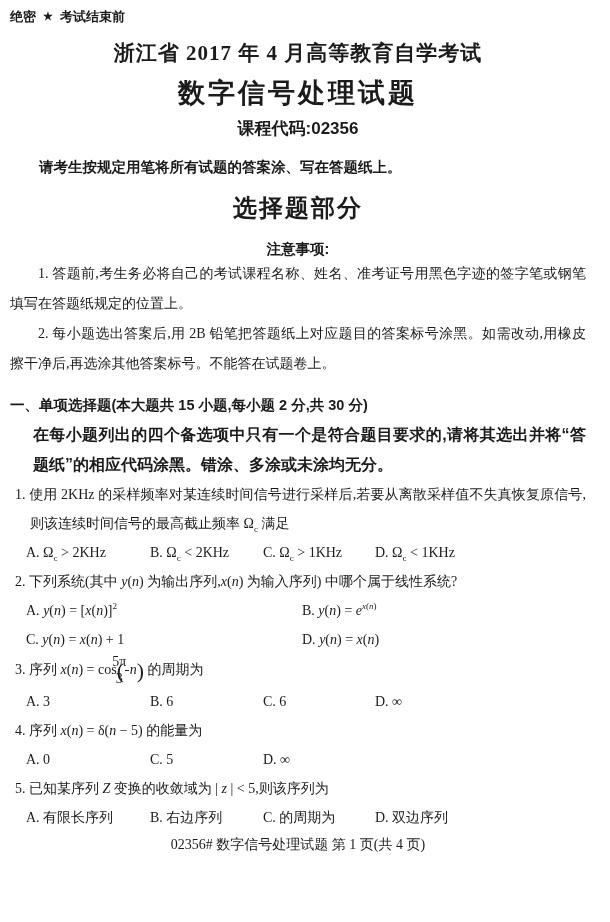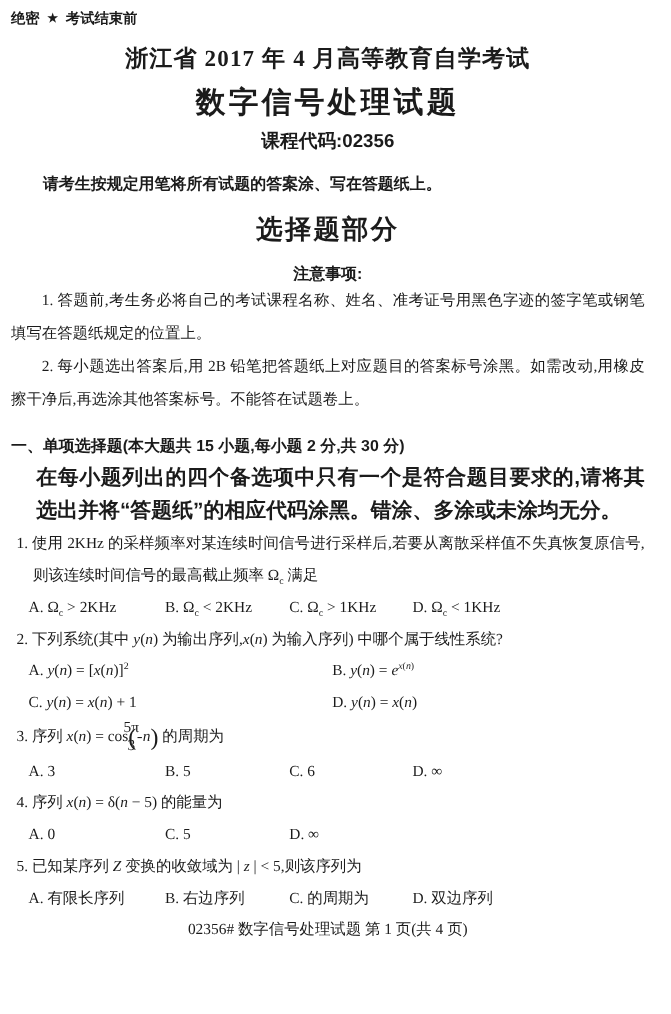--- a/index.html
+++ b/index.html
@@ -59,21 +59,21 @@
     margin: 0; text-indent: 2em;
     line-height: 30px; text-align: justify;
   }
   .part-heading {
     font-family: "Liberation Sans", sans-serif;
     font-weight: bold; font-size: 14.5px;
     margin-top: 17px;
   }
   .part-instruction {
     font-family: "Liberation Sans", sans-serif;
-    font-weight: bold; font-size: 19px;
+    font-weight: bold; font-size: 16px;
     margin: 5px 0 0 23px; line-height: 30px; text-align: justify;
   }
 
   .question { margin: 0; }
   .stem {
     line-height: 29px;
     margin-left: 20px; text-indent: -15px;
     text-align: justify;
   }
   .options {
@@ -149,21 +149,21 @@
       <span class="opt">B. <i>y</i>(<i>n</i>) = <i>e</i><sup><i>x</i>(<i>n</i>)</sup></span>
       <span class="opt">C. <i>y</i>(<i>n</i>) = <i>x</i>(<i>n</i>) + 1</span>
       <span class="opt">D. <i>y</i>(<i>n</i>) = <i>x</i>(<i>n</i>)</span>
     </div>
   </div>
 
   <div class="question">
     <div class="stem">3. 序列 <i>x</i>(<i>n</i>) = cos<span class="bigp">(</span><span class="frac"><span class="fnum">5π</span><span class="fden">3</span></span><i>n</i><span class="bigp">)</span> 的周期为</div>
     <div class="options cols4">
       <span class="opt">A. 3</span>
-      <span class="opt">B. 5</span>
+      <span class="opt">B. 6</span>
       <span class="opt">C. 6</span>
       <span class="opt">D. ∞</span>
     </div>
   </div>
 
   <div class="question">
     <div class="stem">4. 序列 <i>x</i>(<i>n</i>) = δ(<i>n</i> − 5) 的能量为</div>
     <div class="options cols4">
       <span class="opt">A. 0</span>
       <span class="opt">C. 5</span>

